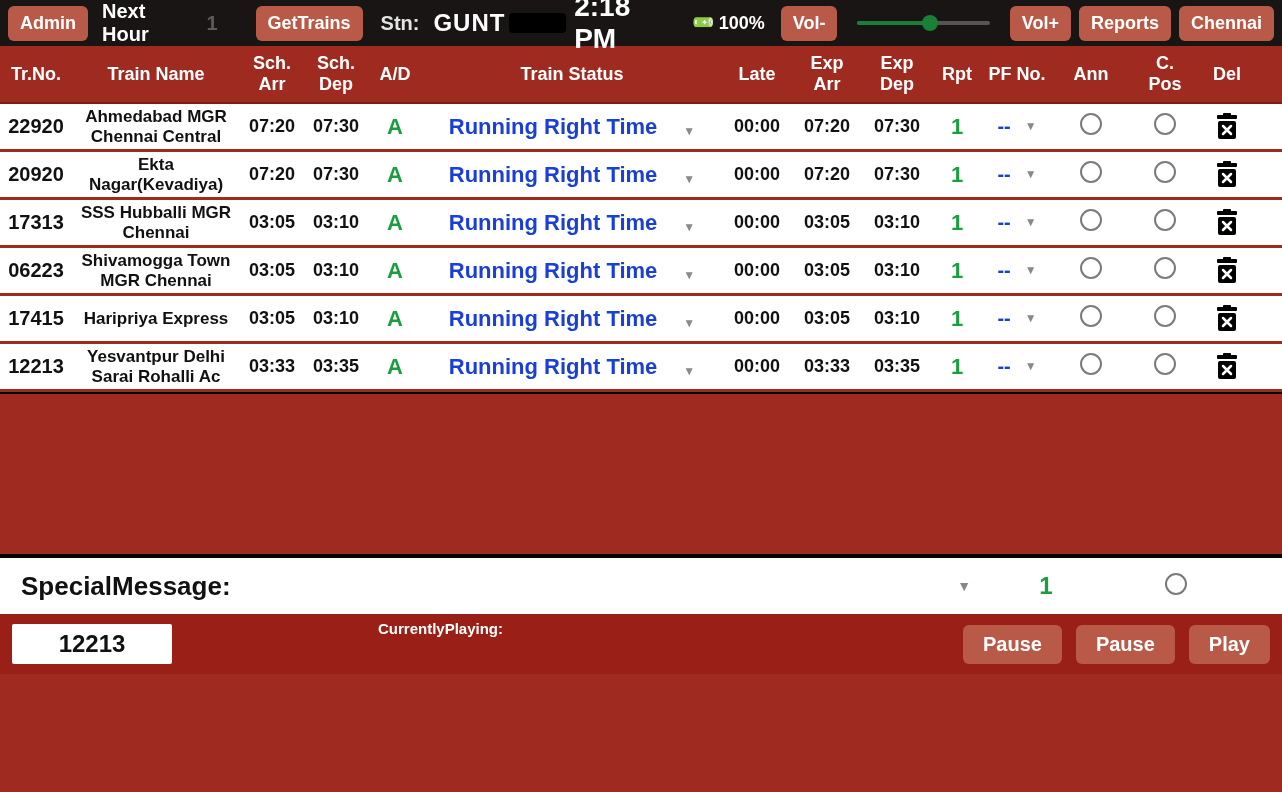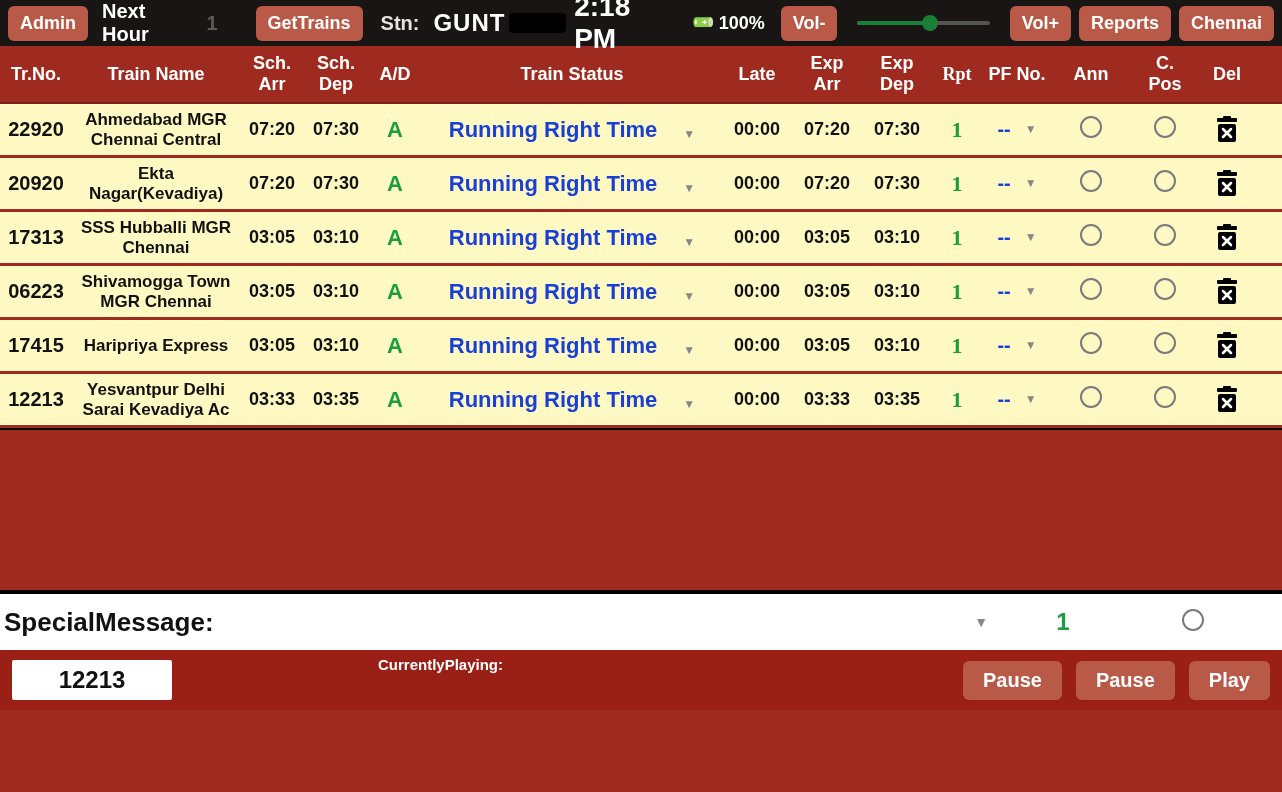--- a/index.html
+++ b/index.html
@@ -58,31 +58,31 @@
 .col { text-align:center; padding:4px 2px; line-height:1.15; }
 .c-trno { width:72px;text-align:center; }
 .c-name { width:168px; }
 .c-scharr { width:64px; }
 .c-schdep { width:64px; }
 .c-ad { width:54px; }
 .c-status { width:300px; }
 .c-late { width:70px; }
 .c-exparr { width:70px; }
 .c-expdep { width:70px; }
-.c-rpt { width:50px;font-family:Liberation Serif, serif; }
+.c-rpt { width:50px; }
 .c-pf { width:70px; }
 .c-ann { width:78px; }
 .c-cpos { width:70px; }
 .c-del { width:54px; }
 
 .row {
   display:flex;
-  background:#fef9c3;
+  background:#ffffff;
   color:#111;
-  height:54px;
+  height:48px;
   align-items:center;
   border-bottom:3px solid #9f2b20;
   font-weight:700;
   font-size:18px;
 }
 .row .c-trno { font-size:20px; font-weight:800; }
 .row .c-name { font-size:17px; font-weight:700; }
 .row .c-ad { color:#1a9e3e; font-size:22px; font-weight:800;}
 .row .c-status { color:#1a3fd6; font-size:22px; font-weight:800; display:flex; align-items:flex-end; justify-content:center; gap:26px;}
 .status-caret { color:#888; font-size:12px;}
@@ -95,21 +95,21 @@
 .del-icon svg { display:block; margin:0 auto;}
 
 .filler { background:#9f2b20; height: 162px; border-top:2px solid #000;}
 .divider-black { height:4px; background:#000;}
 
 .special {
   background:#fff;
   height:56px;
   display:flex;
   align-items:center;
-  padding:0 4px;
+  padding:0 21px;
   gap:20px;
 }
 .special-label { font-size:26px; font-weight:800; color:#111;}
 .special-spacer { flex:1;}
 .special-caret { color:#888; font-size:14px; margin-right:30px;}
 .special-one { color:#1a9e3e; font-size:24px; font-weight:800; width:50px; text-align:center;}
 .special-radio-wrap { width:170px; text-align:center;}
 
 .footer {
   background:#9a1f16;
@@ -320,21 +320,21 @@
           <svg width="26" height="28" viewBox="0 0 26 28">
             <rect x="3" y="2" width="20" height="4" rx="1" fill="#000"></rect>
             <rect x="9" y="0" width="8" height="3" rx="1" fill="#000"></rect>
             <rect x="4" y="8" width="18" height="18" rx="2" fill="#000"></rect>
             <path d="M9 13 L17 21 M17 13 L9 21" stroke="#fff" stroke-width="2.5" stroke-linecap="round"></path>
           </svg>
         </div>
       </div>
       <div class="row">
         <div class="col c-trno">12213</div>
-        <div class="col c-name">Yesvantpur  Delhi Sarai Kevadiya Ac</div>
+        <div class="col c-name">Yesvantpur  Delhi Sarai Rohalli Ac</div>
         <div class="col c-scharr">03:33</div>
         <div class="col c-schdep">03:35</div>
         <div class="col c-ad">A</div>
         <div class="col c-status">
           <span>Running Right Time</span>
           <span class="status-caret">▼</span>
         </div>
         <div class="col c-late">00:00</div>
         <div class="col c-exparr">03:33</div>
         <div class="col c-expdep">03:35</div>

